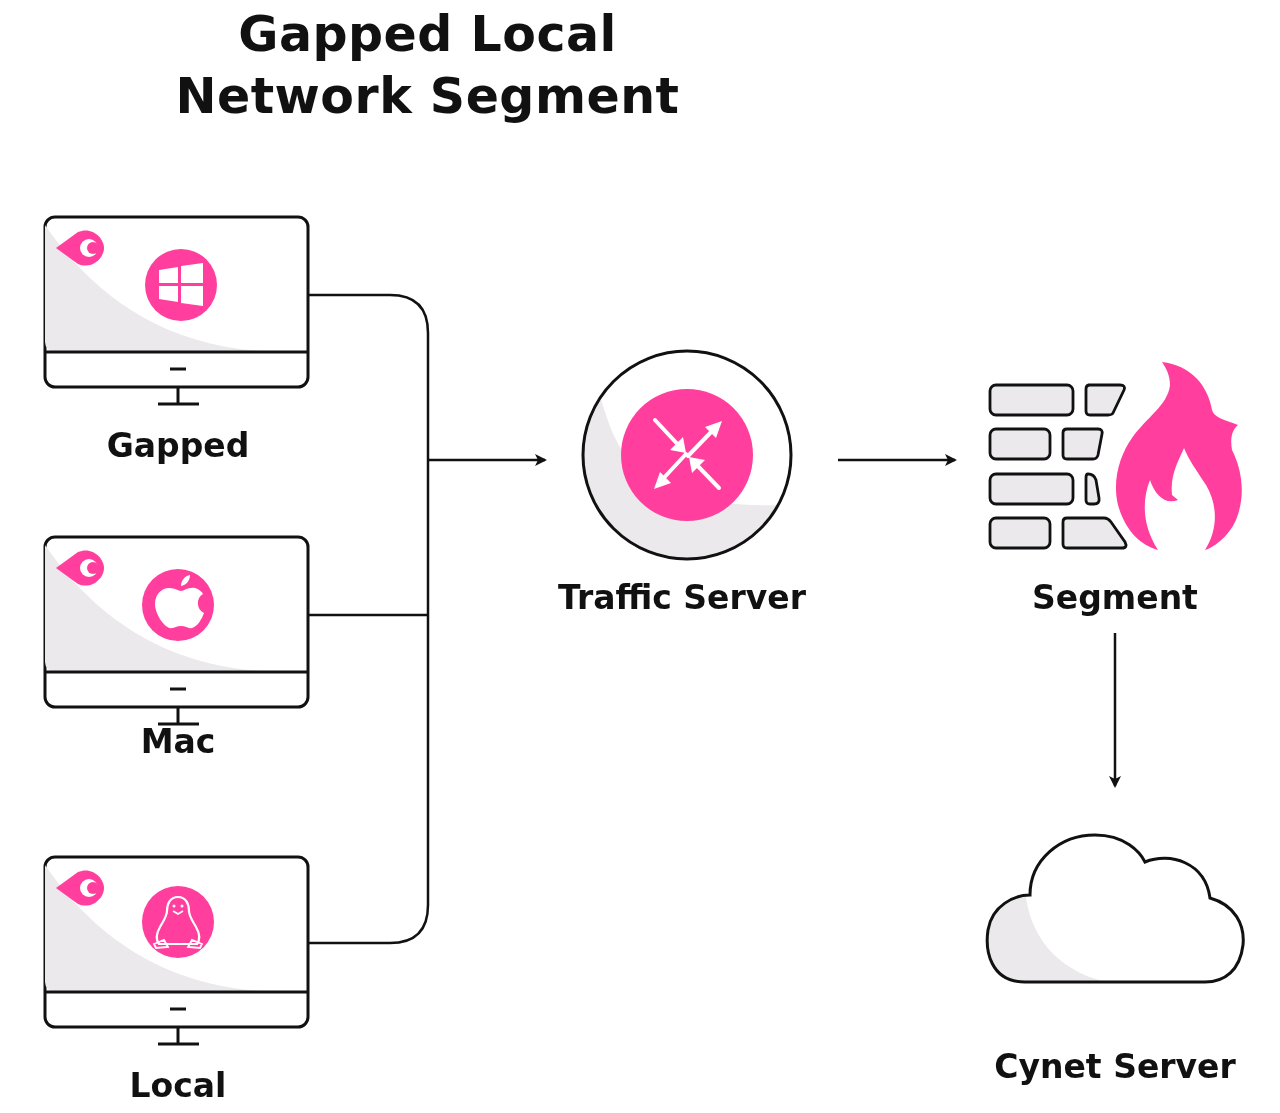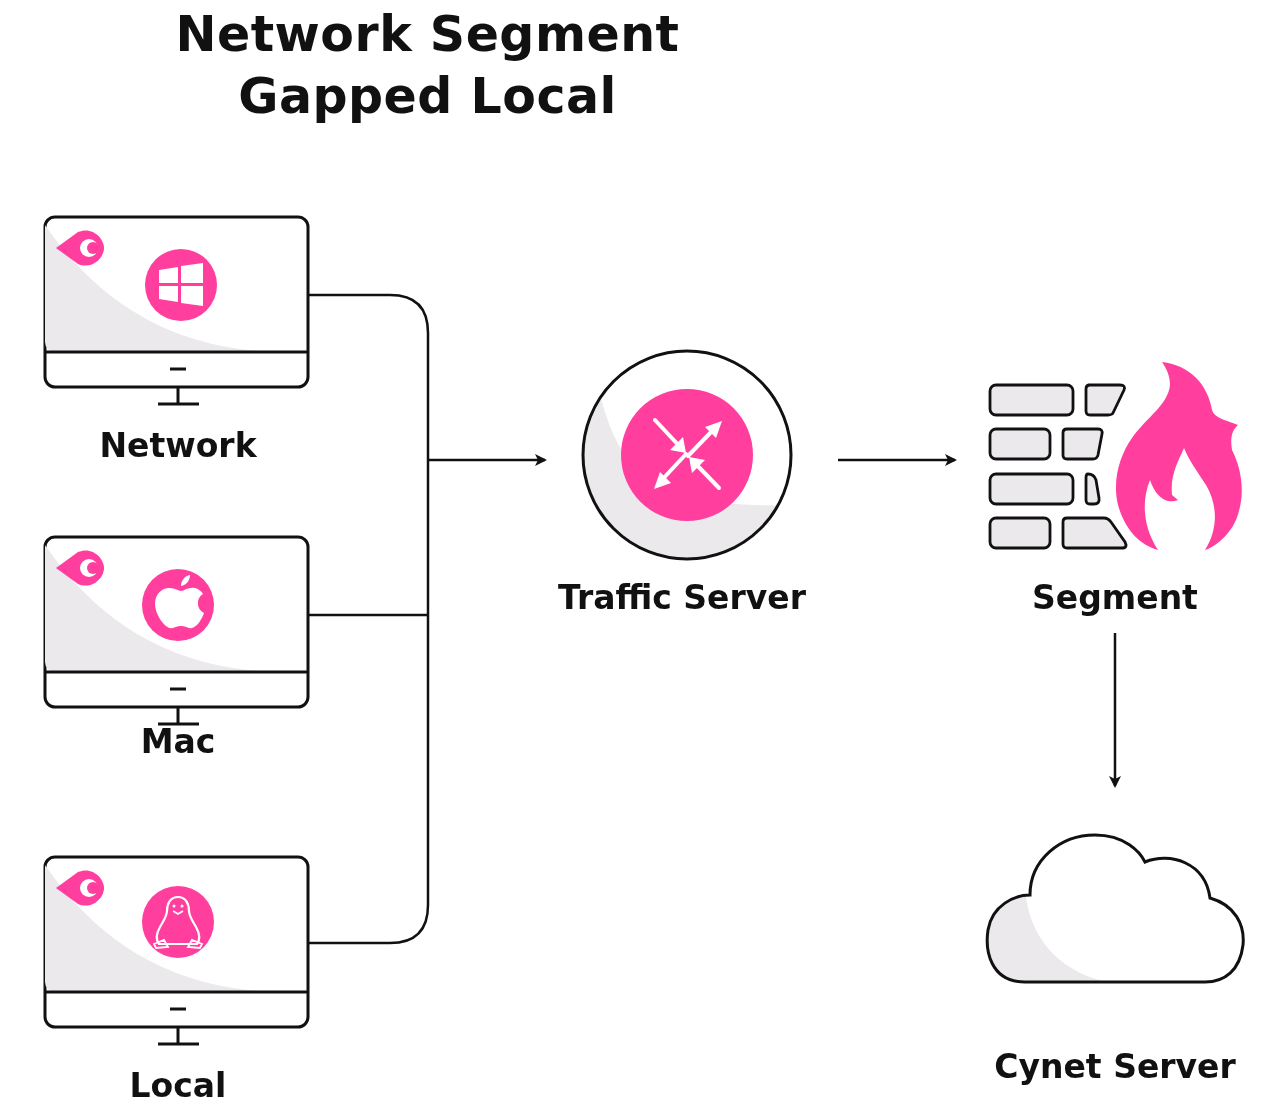--- a/index.html
+++ b/index.html
@@ -5,22 +5,22 @@
   html, body { margin:0; padding:0; background:#ffffff; }
   body { width:1280px; height:1113px; position:relative; overflow:hidden; font-family:"DejaVu Sans", sans-serif; }
   .title { position:absolute; left:0; width:855px; top:4px; text-align:center; font-weight:bold; font-size:49px; line-height:62px; color:#111; letter-spacing:0.5px; }
   .label { position:absolute; font-weight:bold; font-size:33px; color:#111; text-align:center; white-space:nowrap; }
   svg.canvas { position:absolute; left:0; top:0; }
 </style>
 </head>
 <body>
 
 <div class="title">
+  <div>Gapped Local</div>
   <div>Network Segment</div>
-  <div>Gapped Local</div>
 </div>
 
 <svg class="canvas" width="1280" height="1113" viewBox="0 0 1280 1113">
   <defs>
     <marker id="arrowhead" markerWidth="12" markerHeight="12" refX="10" refY="6" orient="auto" markerUnits="userSpaceOnUse">
       <path d="M0,0 L12,6 L0,12 L3,6 Z" fill="#111"></path>
     </marker>
     <clipPath id="screenClip1">
         <rect x="45" y="217" width="263" height="135" rx="10"></rect>
       </clipPath>
@@ -142,18 +142,18 @@
 
   <g>
     <g>
       <path d="M1025,982 C990,982 985,950 988,930 C992,905 1015,895 1030,895 C1030,860 1060,835 1095,835 C1125,835 1140,852 1145,862 C1170,852 1205,862 1210,898 C1235,905 1245,925 1243,945 C1240,970 1225,982 1205,982 Z" fill="#fff"></path>
       <path clip-path="url(#cloudClip)" d="M985,890 L1025,890 C1030,940 1060,975 1120,985 L985,985 Z" fill="#ebe9ec"></path>
       <path d="M1025,982 C990,982 985,950 988,930 C992,905 1015,895 1030,895 C1030,860 1060,835 1095,835 C1125,835 1140,852 1145,862 C1170,852 1205,862 1210,898 C1235,905 1245,925 1243,945 C1240,970 1225,982 1205,982 Z" fill="none" stroke="#111" stroke-width="3"></path>
     </g>
   </g>
 </svg>
 
-<div class="label" style="left:78px; width:200px; top:426px;">Network</div>
+<div class="label" style="left:78px; width:200px; top:426px;">Gapped</div>
 <div class="label" style="left:78px; width:200px; top:722px;">Mac</div>
 <div class="label" style="left:78px; width:200px; top:1066px;">Local</div>
 <div class="label" style="left:532px; width:300px; top:578px;">Traffic Server</div>
 <div class="label" style="left:1000px; width:230px; top:578px;">Segment</div>
 <div class="label" style="left:975px; width:280px; top:1027px;margin-top:20px;">Cynet Server</div>
 
 </body></html>

